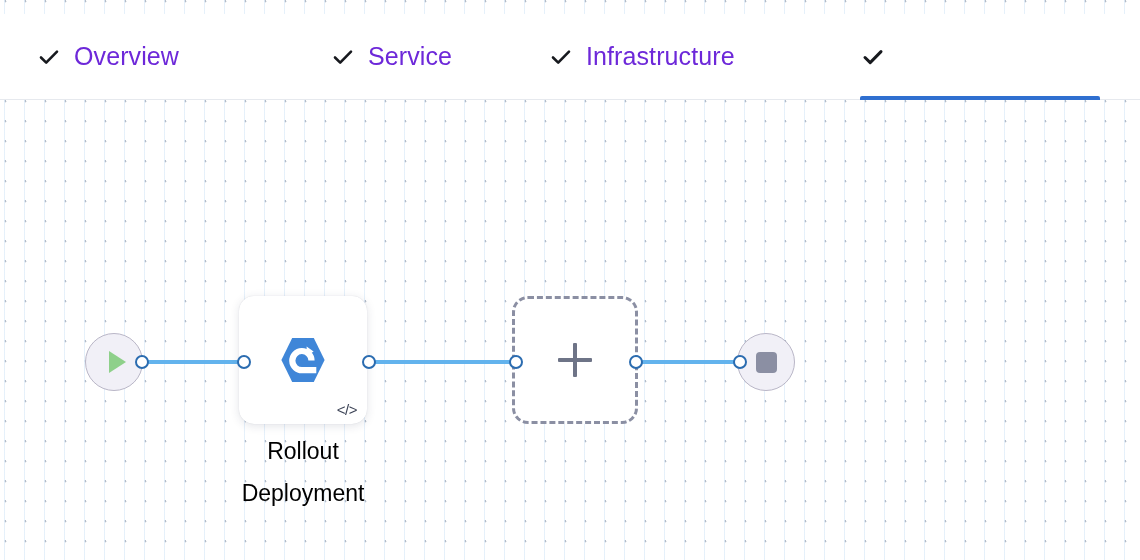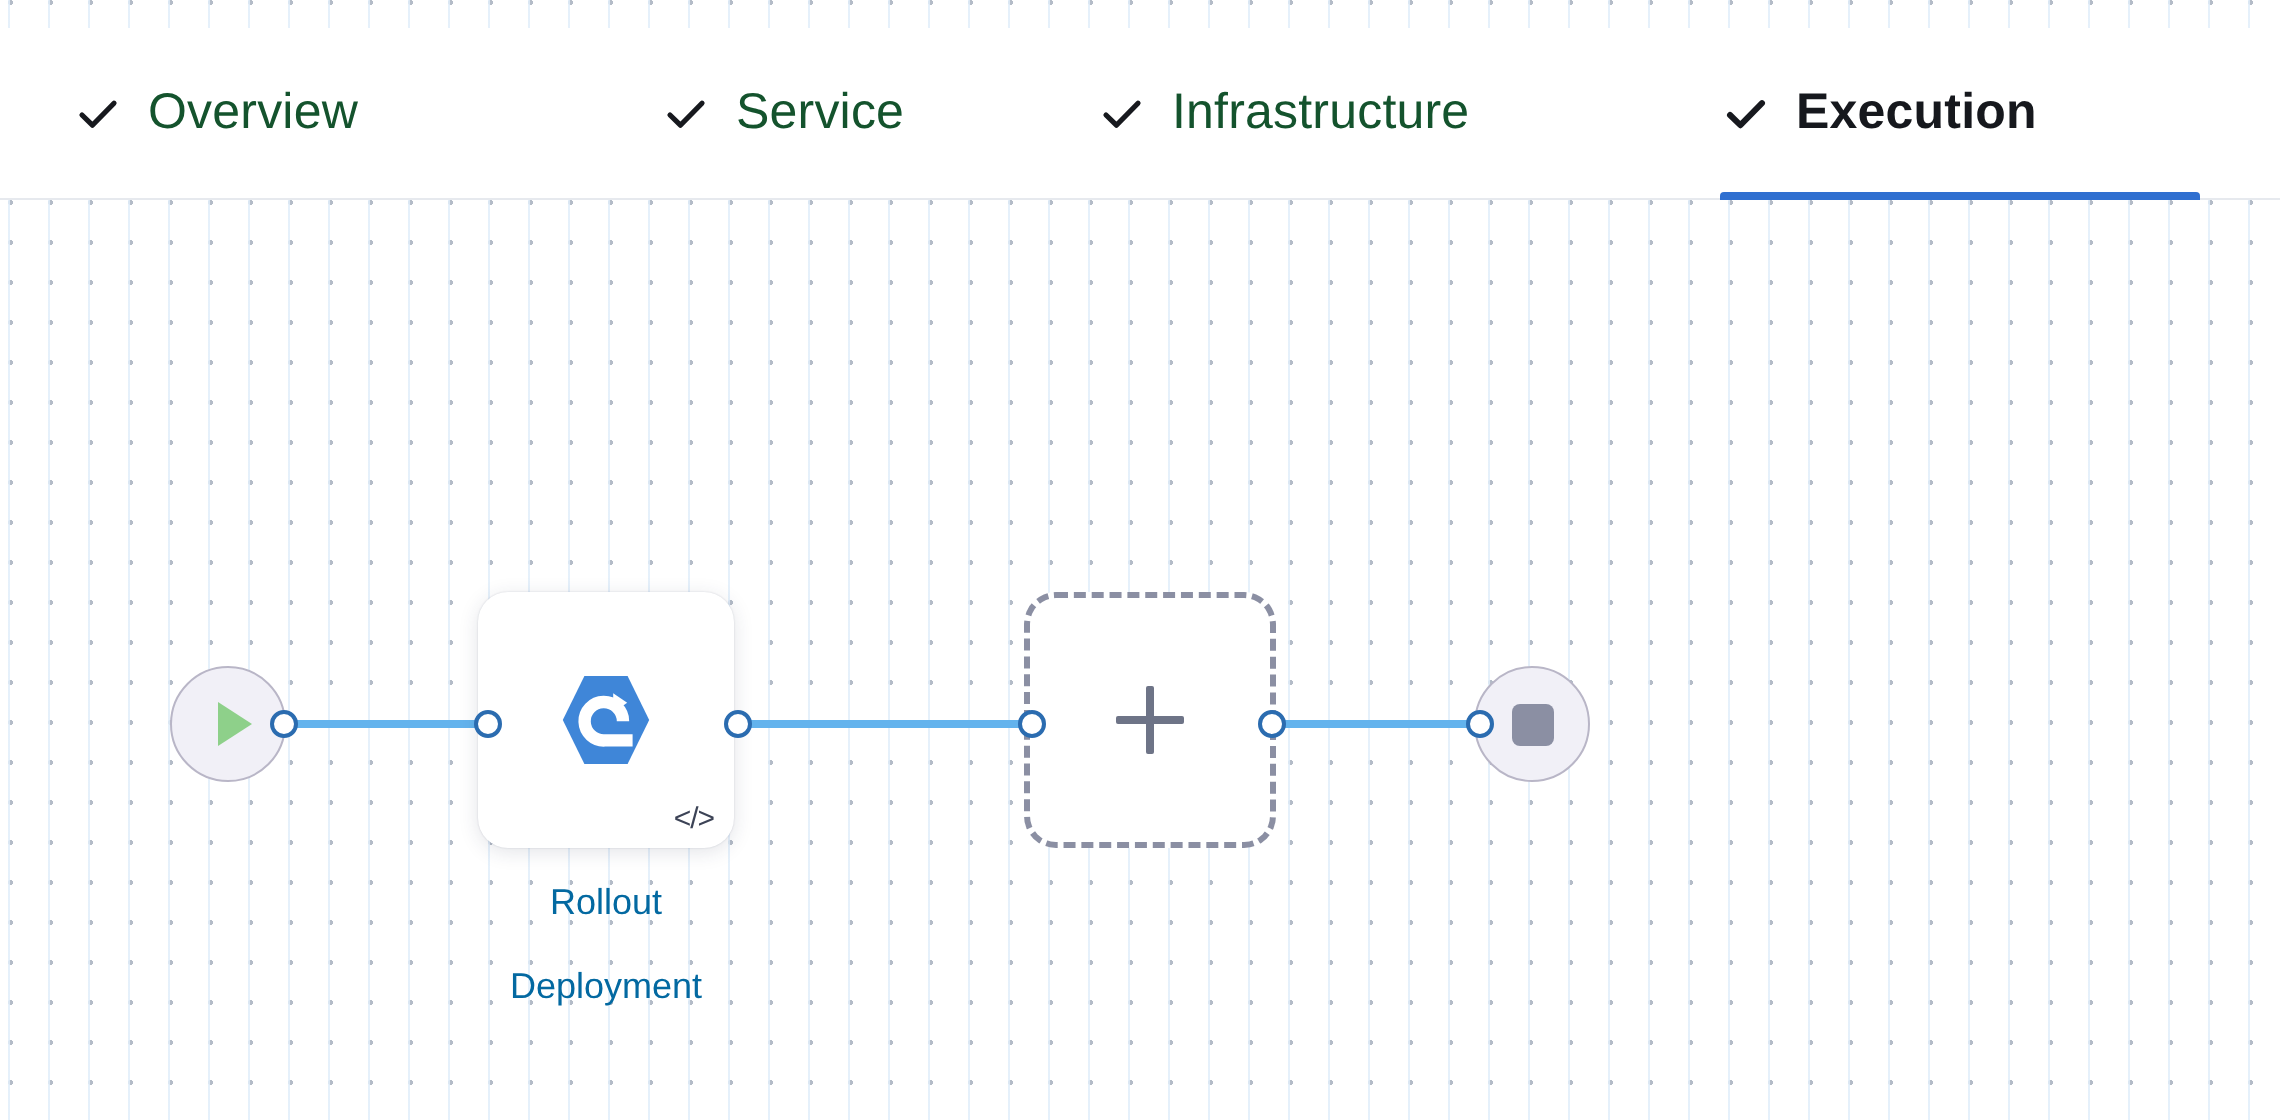--- a/index.html
+++ b/index.html
@@ -65,21 +65,21 @@
     align-items: center;
     justify-content: center;
     width: 22px;
     height: 22px;
     flex: none;
   }
   .tab .check svg { display: block; }
   .tab .tab-label {
     font-size: 25px;
     line-height: 1;
-    color: #14532d;
+    color: #6d28d9;
     white-space: nowrap;
     letter-spacing: 0.1px;
   }
   .tab.active .tab-label {
     font-weight: bold;
     color: #16181d;
   }
   .tab .underline {
     position: absolute;
     left: 0;
@@ -234,23 +234,23 @@
   }
   .plus-icon::after {
     top: 0; bottom: 0; left: 50%;
     width: 4px; margin-left: -2px;
   }
 
   
   .node-label {
     position: absolute;
     text-align: center;
-    font-size: 18px;
+    font-size: 23px;
     line-height: 42px;
-    color: #0369a1;
+    color: #000000;
     white-space: pre-line;
   }
   .label-card { left: 203px; top: 330px; width: 200px; }
   .label-add  { left: 476px; top: 330px; width: 200px; }
 </style>
 </head>
 <body>
 
 <div id="app">
 
@@ -287,21 +287,20 @@
       <span class="tab-label">Infrastructure</span>
 
     </div>
 
     <div class="tab tab-execution active">
       <span class="check">
         <svg width="22" height="22" viewBox="0 0 22 22" aria-hidden="true">
           <path d="M3 11.5 L8.2 16.6 L19 5.6" fill="none" stroke="#17191e" stroke-width="3" stroke-linecap="round" stroke-linejoin="round"></path>
         </svg>
       </span>
-      <span class="tab-label">Execution</span>
       <span class="underline"></span>
     </div>
 
   </div>
 
   <div class="flow">
 
     <div class="edge edge-1"></div>
     <div class="edge edge-2"></div>
     <div class="edge edge-3"></div>

